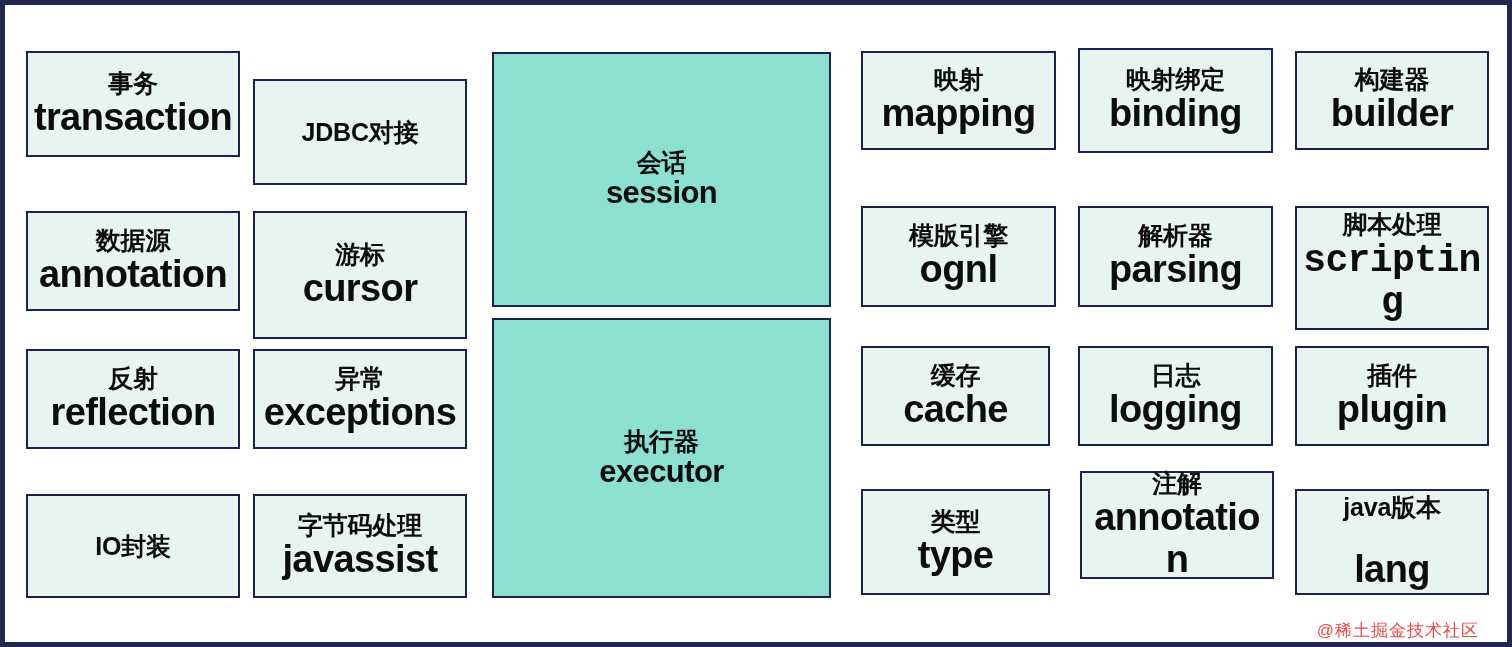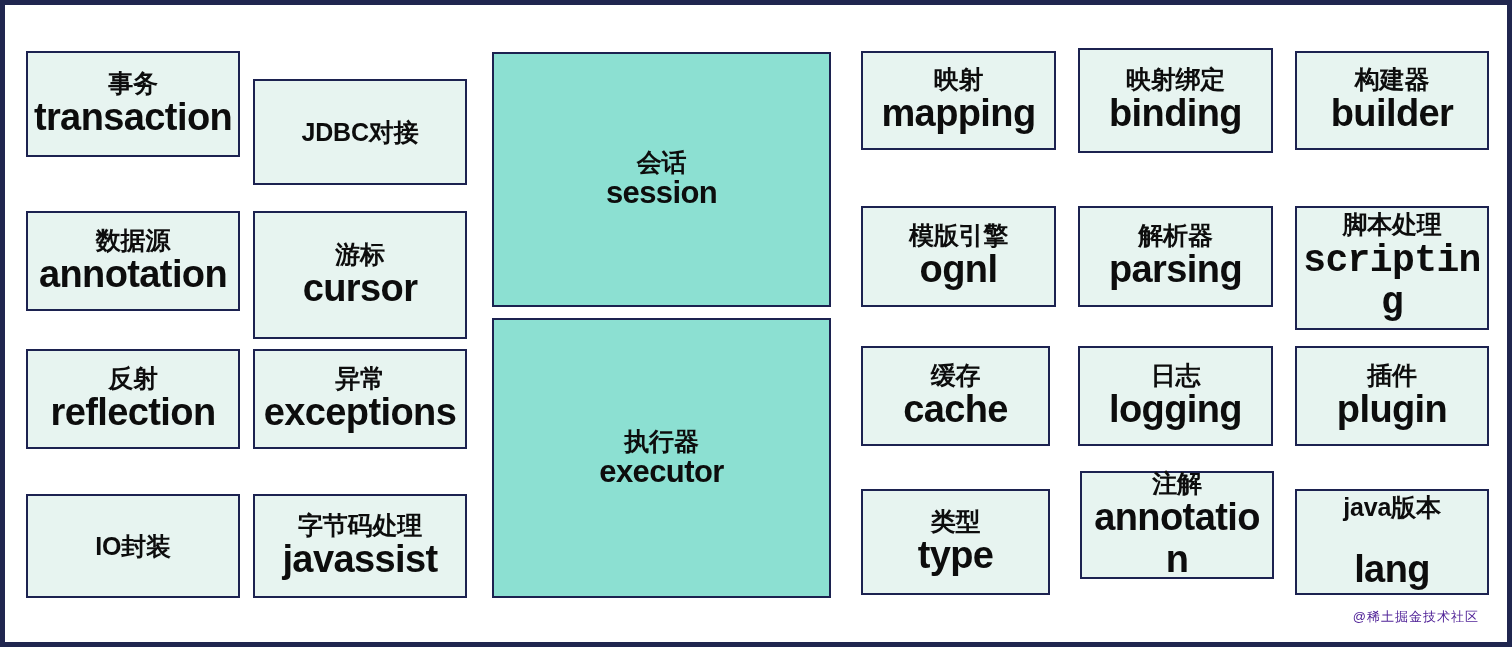--- a/index.html
+++ b/index.html
@@ -49,23 +49,23 @@
     font-size: 38px;
     letter-spacing: -0.6px;
     word-break: break-all;
   }
   .box.big .line-cn { font-size: 25px; }
   .box.big .line-en { font-size: 31px; }
   .line-en:empty, .line-cn:empty { display: none; }
   .watermark {
     position: absolute;
     right: 28px;
-    bottom: 16px;
-    font-size: 13px;
-    color: #4c1d95;
+    bottom: 0;
+    font-size: 17px;
+    color: #ef4444;
     letter-spacing: 1px;
     white-space: nowrap;
   }
 </style>
 </head>
 <body>
 
 <div id="canvas">
 
   <div class="box" style="left:21px; top:46px; width:214px; height:106px;">

